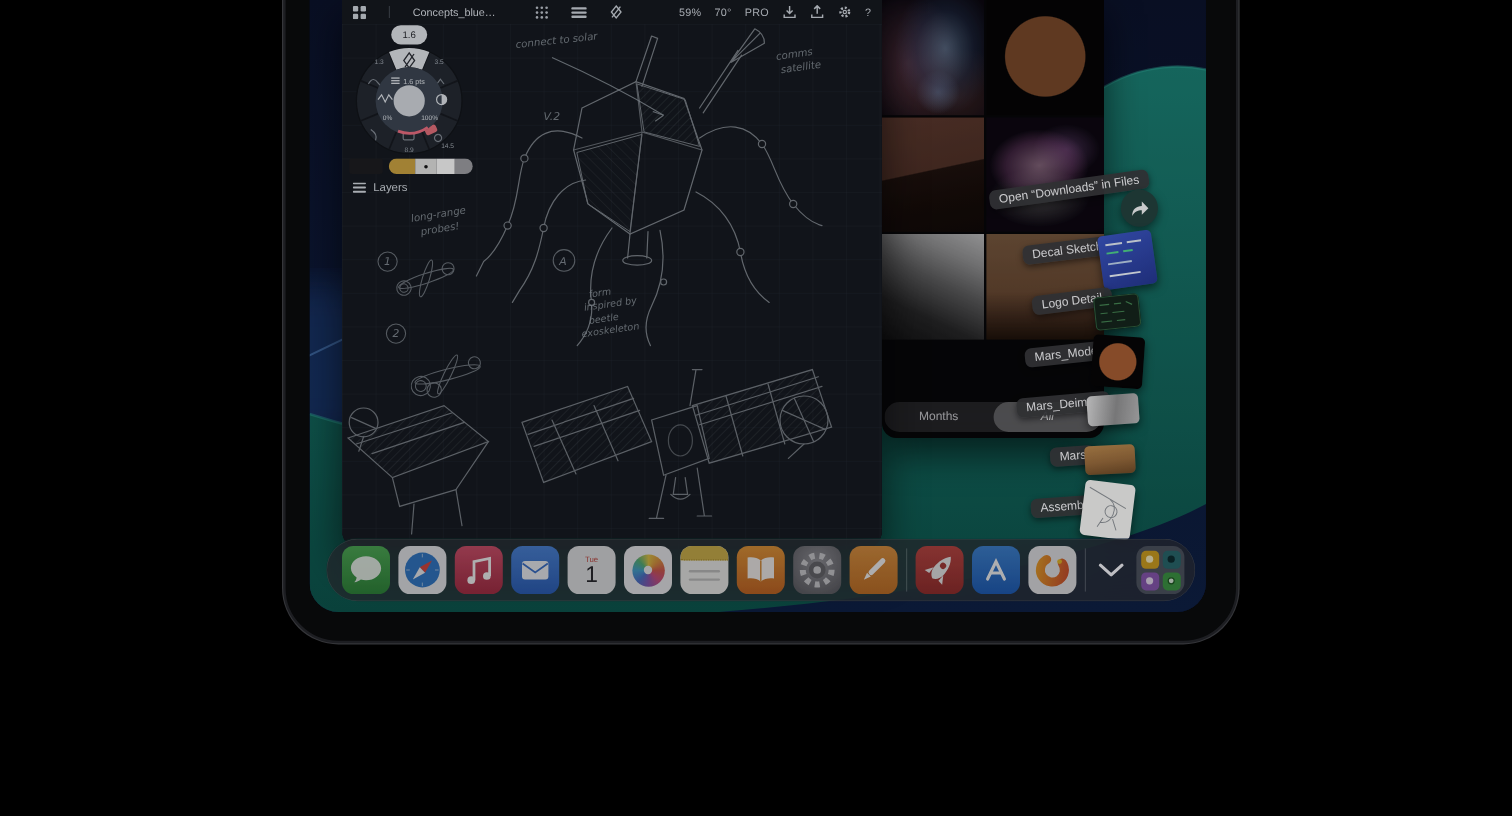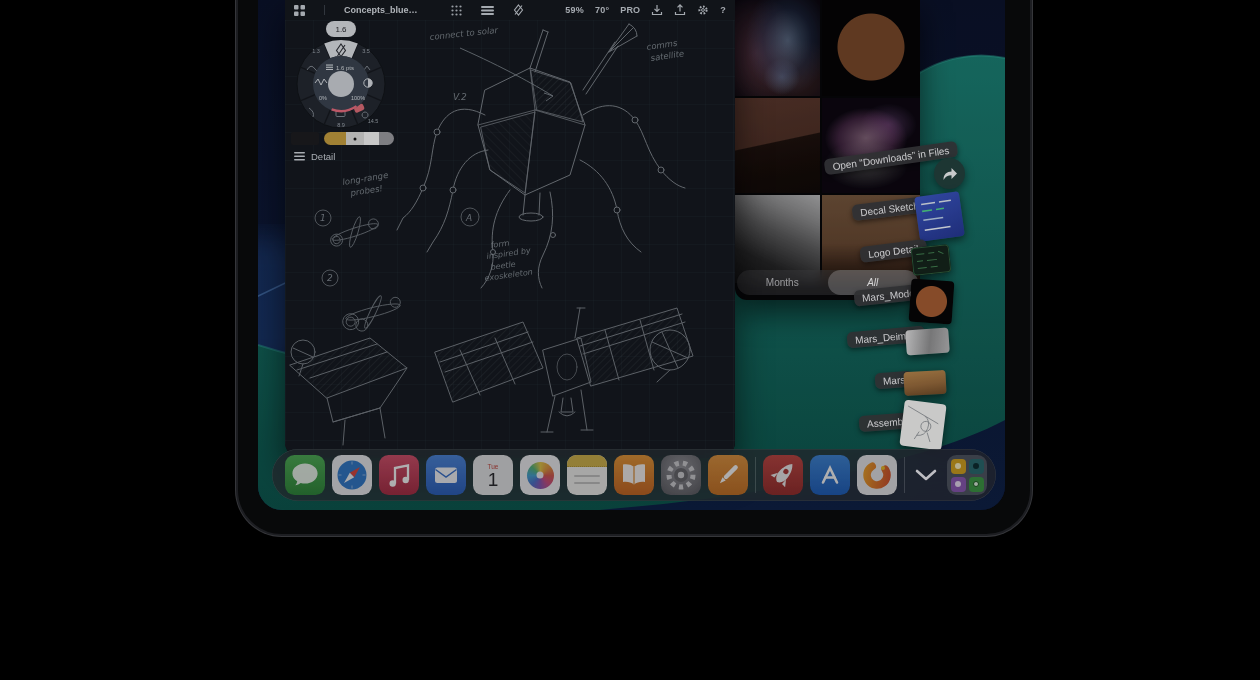--- a/index.html
+++ b/index.html
@@ -9,26 +9,26 @@
   
   .device{position:absolute;left:236px;top:-80px;width:792px;height:612px;border-radius:46px;
     background:#08090a;border:2px solid #1d1e22;box-shadow:0 0 0 1px #35363a, 0 18px 50px rgba(0,0,0,.8);}
   .screen{position:absolute;left:258px;top:0;width:747px;height:510px;border-radius:0 0 24px 24px;
     overflow:hidden;background:#0a1126;}
   .dim{position:absolute;inset:0;background:rgba(3,5,9,.17);z-index:60;pointer-events:none;}
 
   
   .concepts-win{position:absolute;left:27px;top:0;width:450px;height:458px;background:#14171c;
     border-radius:0 0 16px 16px;box-shadow:0 14px 34px rgba(0,0,0,.6);z-index:10;overflow:hidden;}
-  .photos-win{position:absolute;left:477px;top:0;width:185px;height:300px;background:#060607;
+  .photos-win{position:absolute;left:477px;top:0;width:185px;height:365px;background:#060607;
     border-radius:0 0 12px 12px;box-shadow:0 12px 30px rgba(0,0,0,.6);z-index:9;overflow:hidden;}
 
   
   .c-toolbar{position:absolute;left:0;top:0;right:0;height:20px;background:#14171c;display:flex;
-    align-items:center;padding:0 9px;gap:19px;z-index:5;font-weight:bold;}
+    align-items:center;padding:0 9px;gap:19px;z-index:5;}
   .c-toolbar .txt{font-size:9px;color:#c6ccd2;letter-spacing:.2px;}
   .c-title{font-size:9px;color:#d2d7dc;}
   .c-sep{width:1px;height:10px;background:#3a4048;}
   .tb-ic{display:flex;align-items:center;justify-content:center;}
   .c-right{margin-left:auto;display:flex;align-items:center;gap:11px;}
 
   
   .canvas{position:absolute;left:0;top:20px;width:450px;height:438px;background:#14181d;}
 
   
@@ -385,21 +385,21 @@
       </div>
 
       <div class="layers">
         <svg width="11" height="9">
             <g fill="#c9ced4">
               <rect width="11" height="1.6" rx=".8"></rect>
               <rect y="3.5" width="11" height="1.6" rx=".8"></rect>
               <rect y="7" width="11" height="1.6" rx=".8"></rect>
             </g>
           </svg>
-        <span class="lbl">Detail</span>
+        <span class="lbl">Layers</span>
       </div>
     </div>
 
     <div class="photos-win">
       <div class="ph-grid">
         <div class="ph ph-nebula"></div>
         <div class="ph ph-mars"></div>
         <div class="ph ph-desert"></div>
         <div class="ph ph-orion"></div>
         <div class="ph ph-probe"></div>

